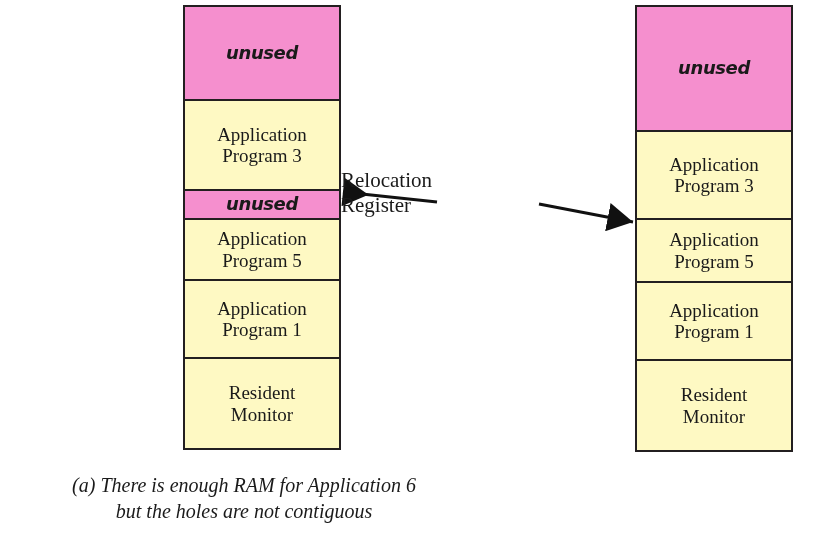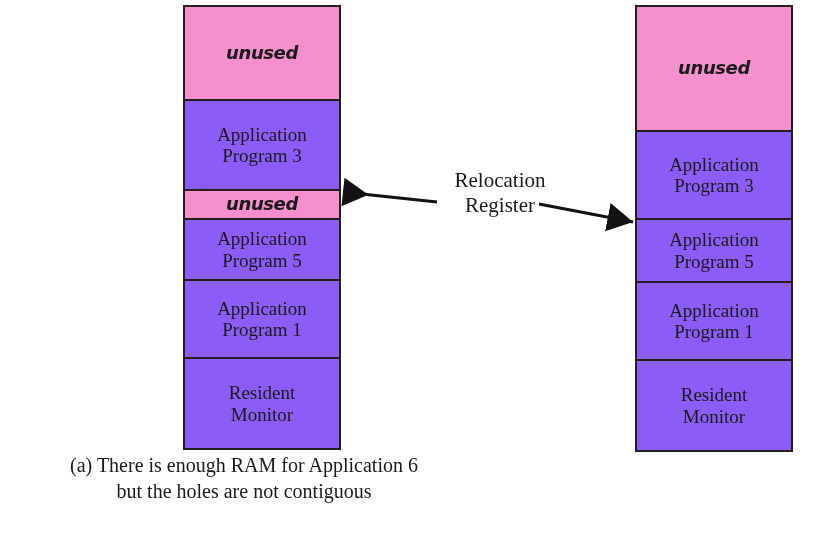--- a/index.html
+++ b/index.html
@@ -42,21 +42,21 @@
     text-align: center;
     line-height: 1.12;
     font-size: 19px;
   }
   .mem-block:first-child { margin-top: 0; }
 
   .mem-block.free {
     background: #f58fce;
   }
   .mem-block.used {
-    background: #8b5cf6;
+    background: #fef9c3;
   }
 
   .block-label {
     display: block;
     white-space: pre-line;
   }
   .mem-block.free .block-label {
     font-style: italic;
     font-weight: bold;
     font-family: "DejaVu Sans", "Liberation Sans", sans-serif;
@@ -73,39 +73,40 @@
     height: 70px;
   }
   #relocation-annotation svg {
     position: absolute;
     left: 0;
     top: 0;
     overflow: visible;
   }
   #relocation-label {
     position: absolute;
-    left: 12px;
+    left: 0;
     top: 0;
     width: 294px;
-    text-align: center;
+    text-align: left;
     font-size: 21px;
     line-height: 1.18;
     white-space: pre-line;
     pointer-events: none;
   }
 
   
   .caption {
     position: absolute;
-    top: 452px;
+    top: 472px;
     width: 390px;
     text-align: center;
     font-size: 20px;
     line-height: 1.3;
     white-space: pre-line;
+    font-style: italic;
   }
   #caption-a { left: 6px; }
   #caption-b { left: 440px; }
 </style>
 </head>
 <body>
 
 <div id="diagram">
 
   <div class="mem-column" id="column-left">

